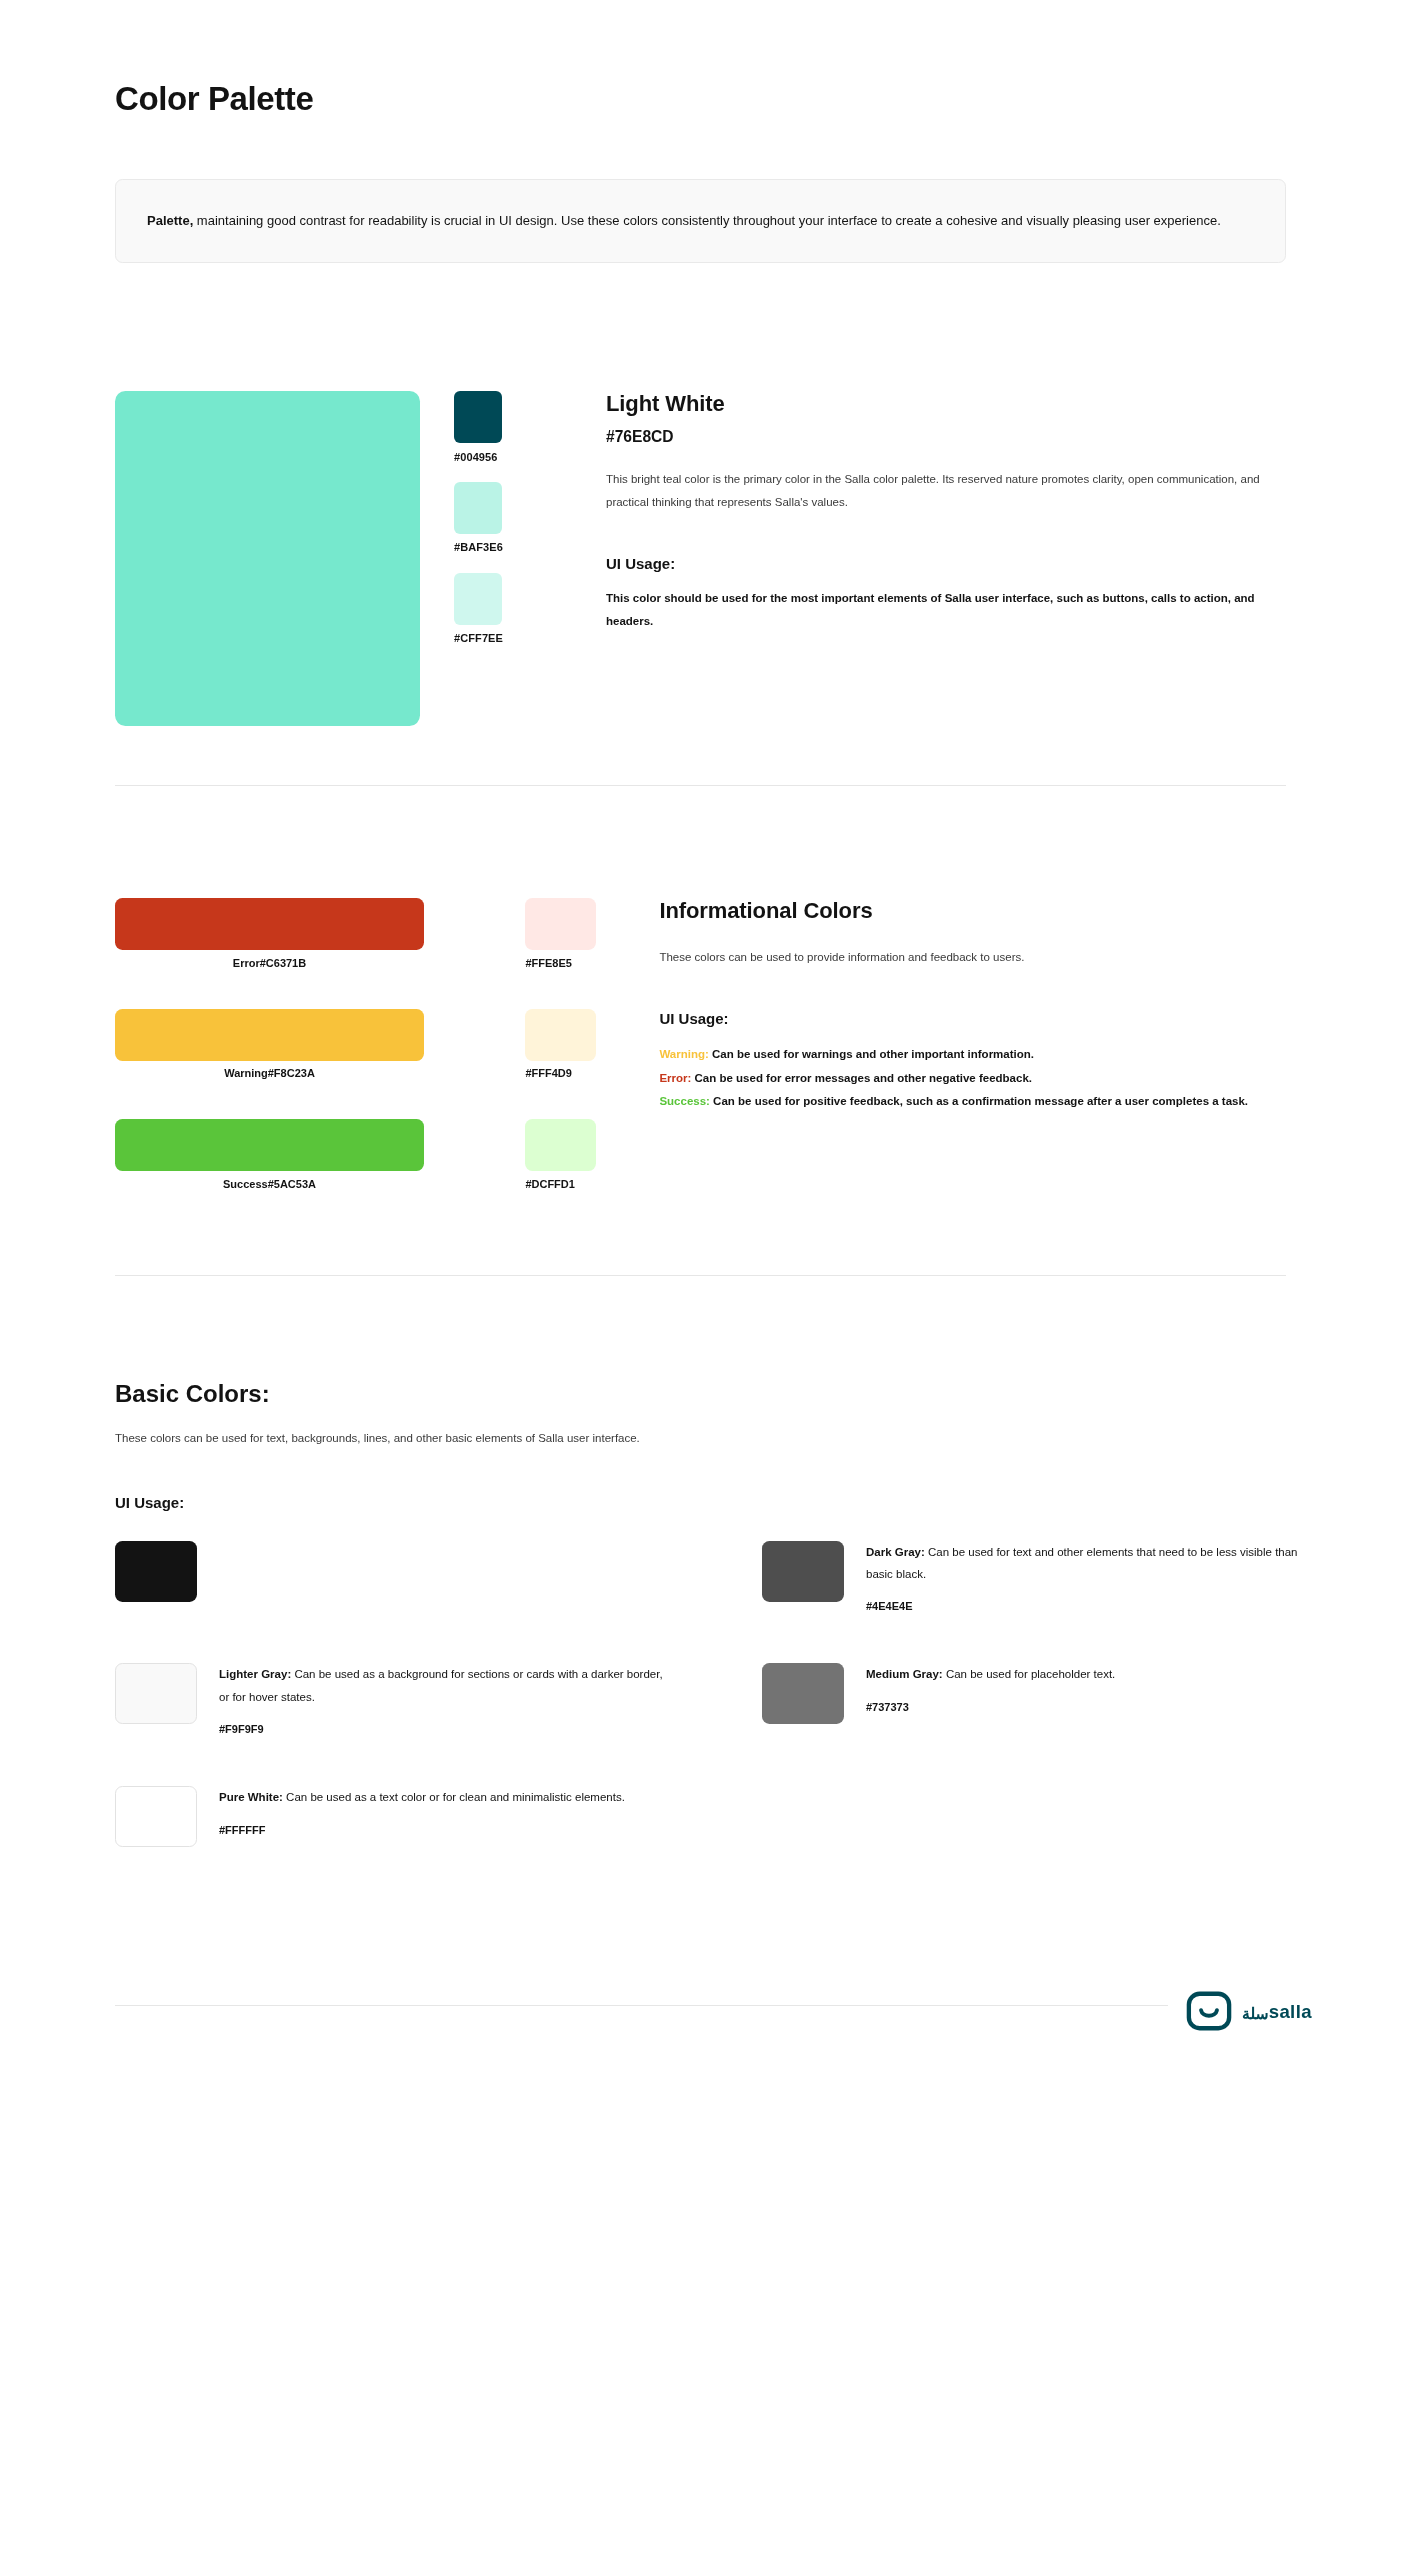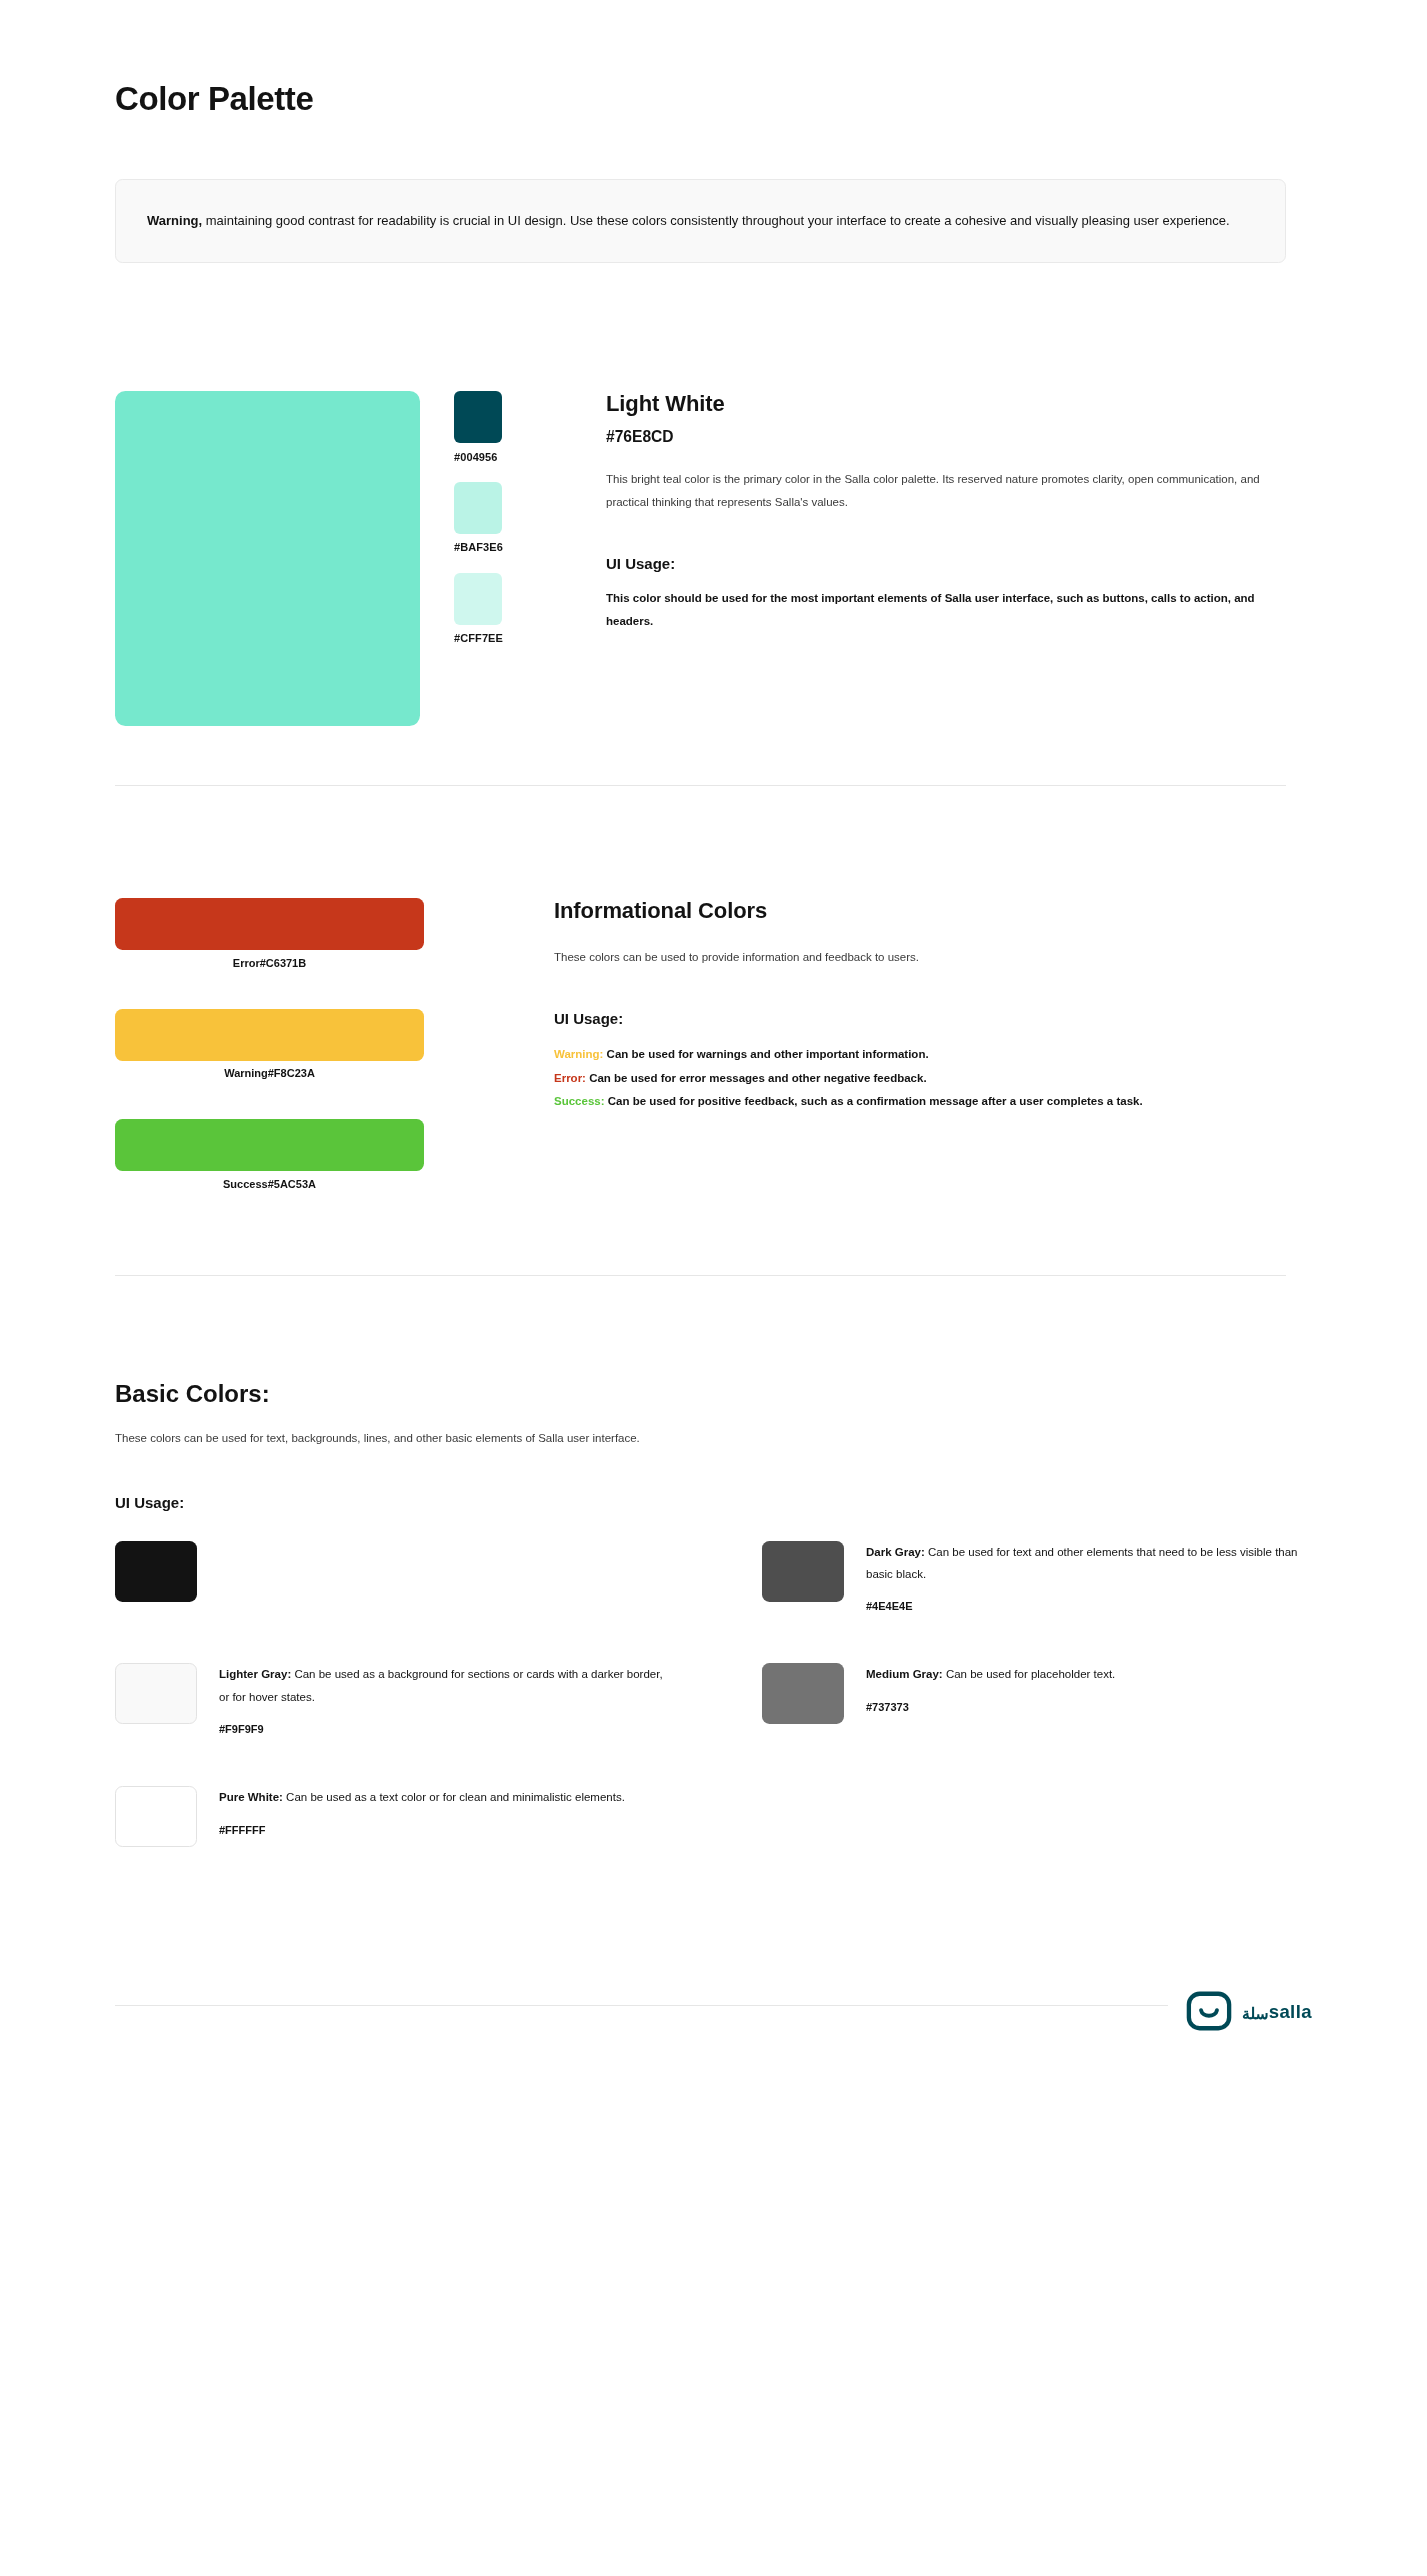--- a/index.html
+++ b/index.html
@@ -247,21 +247,21 @@
 <body>
 
 <div class="page">
 
   <div class="content">
     <h1 class="page-title">Color Palette</h1>
   </div>
 
   <div class="content">
     <div class="callout">
-      <b>Warning,</b><span> maintaining good contrast for readability is crucial in UI design. Use these colors consistently throughout your interface to create a cohesive and visually pleasing user experience.</span>
+      <b>Palette,</b><span> maintaining good contrast for readability is crucial in UI design. Use these colors consistently throughout your interface to create a cohesive and visually pleasing user experience.</span>
     </div>
   </div>
 
   <div class="teal-section">
     <div class="teal-main" style="background: rgb(118, 232, 205);"></div>
 
     <div class="teal-swatch-col">
       <div class="teal-chip" style="background: rgb(0, 73, 86);"></div>
       <div class="teal-chip-label">#004956</div>
       <div class="teal-chip" style="background: rgb(186, 243, 230);"></div>
@@ -300,20 +300,28 @@
       </div>
       <div class="info-row">
         <div class="info-bar wide" style="background: rgb(90, 197, 58);"></div>
         <div class="info-meta">
           <span>Success</span>
           <span>#5AC53A</span>
         </div>
       </div>
     </div>
 
+    <div class="info-light-col">
+      <div class="info-light-chip" style="background: rgb(255, 232, 229);"></div>
+      <div class="info-light-label">#FFE8E5</div>
+      <div class="info-light-chip" style="background: rgb(255, 244, 217);"></div>
+      <div class="info-light-label">#FFF4D9</div>
+      <div class="info-light-chip" style="background: rgb(220, 255, 209);"></div>
+      <div class="info-light-label">#DCFFD1</div>
+    </div>
 
     <div class="info-text">
       <h2 class="sec-title">Informational Colors</h2>
       <p class="body">These colors can be used to provide information and feedback to users.</p>
       <h3 class="usage">UI Usage:</h3>
       <div class="info-list">
         <p><span class="tag-warning" style="color: rgb(248, 194, 58);">Warning:</span><span> Can be used for warnings and other important information.</span></p>
         <p><span class="tag-error" style="color: rgb(198, 55, 27);">Error:</span><span> Can be used for error messages and other negative feedback.</span></p>
         <p><span class="tag-success" style="color: rgb(90, 197, 58);">Success:</span><span> Can be used for positive feedback, such as a confirmation message after a user completes a task.</span></p>
       </div>

